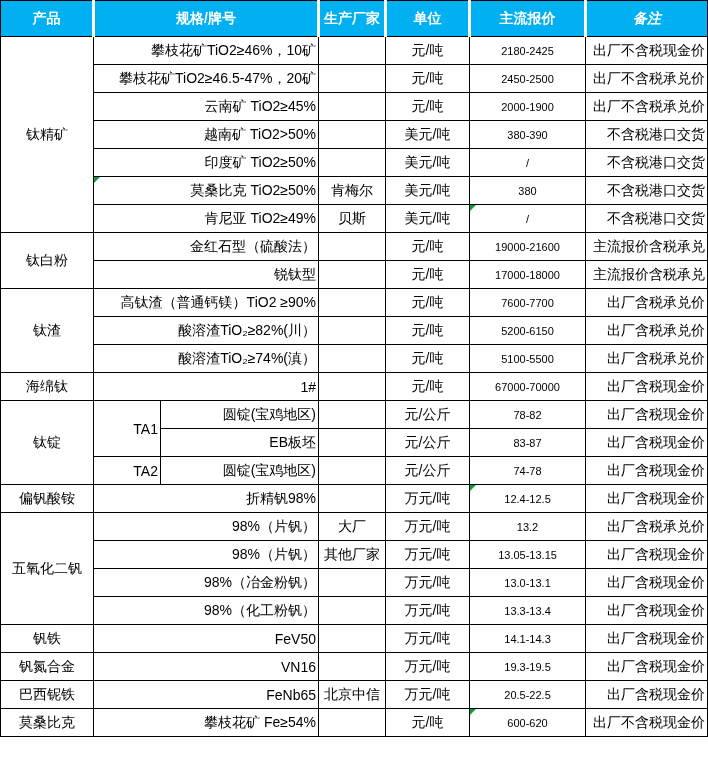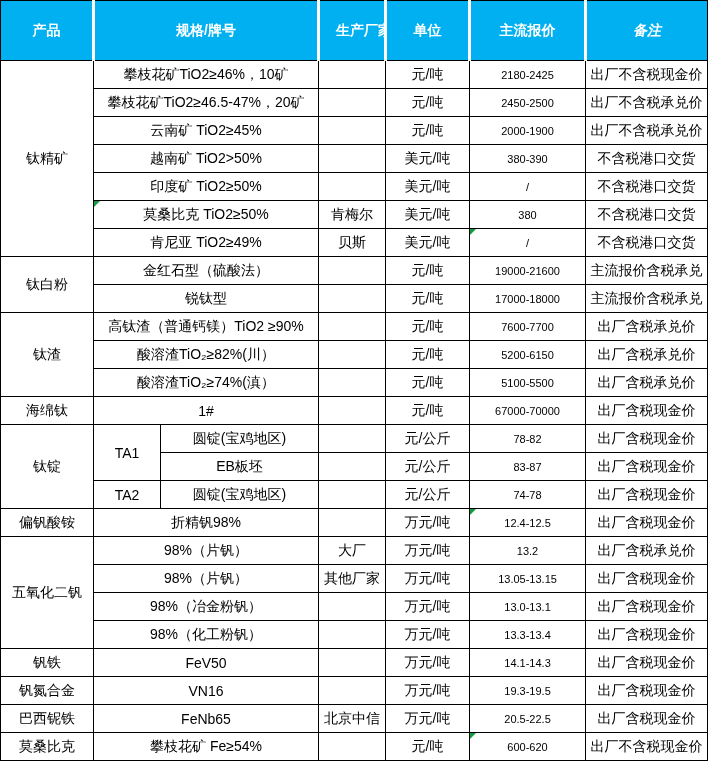--- a/index.html
+++ b/index.html
@@ -20,42 +20,42 @@
     font-family: "Liberation Sans", sans-serif;
     font-size: 14px;
     color: #000000;
   }
   table.price-table th {
     background: #00B0F0;
     color: #ffffff;
     font-weight: bold;
     font-size: 14px;
     height: 27px;
-    padding: 16px;
+    padding: 4px;
     text-align: center;
     border-top: 1px solid #000000;
     border-bottom: 1px solid #000000;
     border-left: 3px solid #ffffff;
     border-right: 3px solid #ffffff;
     overflow: hidden;
     white-space: nowrap;
   }
   table.price-table th:first-child { border-left: 1px solid #000000; }
   table.price-table th:last-child  { border-right: 1px solid #000000; font-style: italic; }
   table.price-table td {
     border: 1px solid #000000;
     height: 27px;
     padding: 0 2px;
     overflow: hidden;
     white-space: nowrap;
     position: relative;
     background: #ffffff;
   }
   td.c { text-align: center; }
-  td.l { text-align: center; padding-left: 4px; }
+  td.l { text-align: right; padding-left: 4px; }
   td.num { font-size: 11px; }
   .tri {
     position: absolute;
     top: 0;
     left: 0;
     width: 0;
     height: 0;
     border-top: 6px solid #149B3E;
     border-right: 6px solid transparent;
   }

